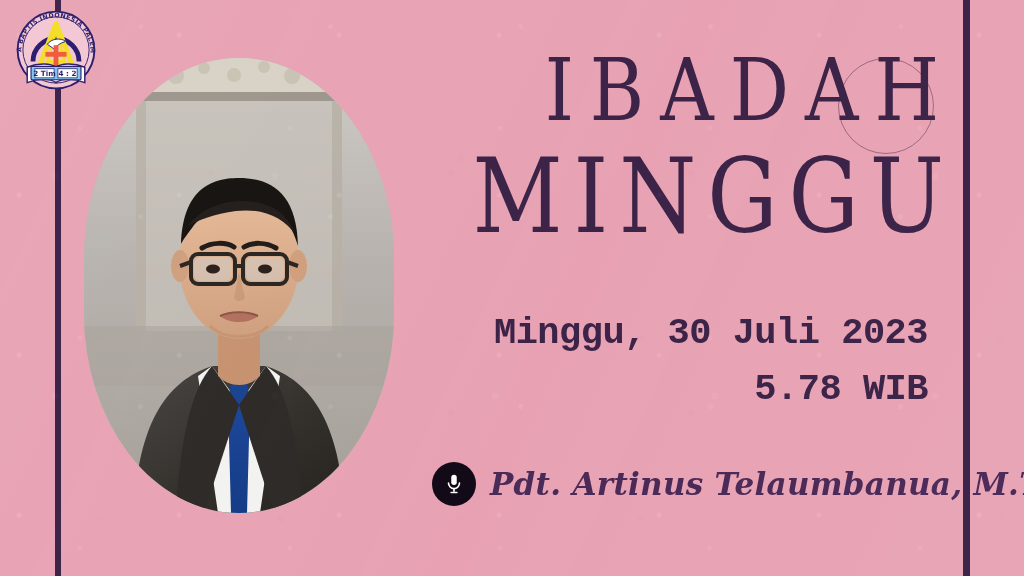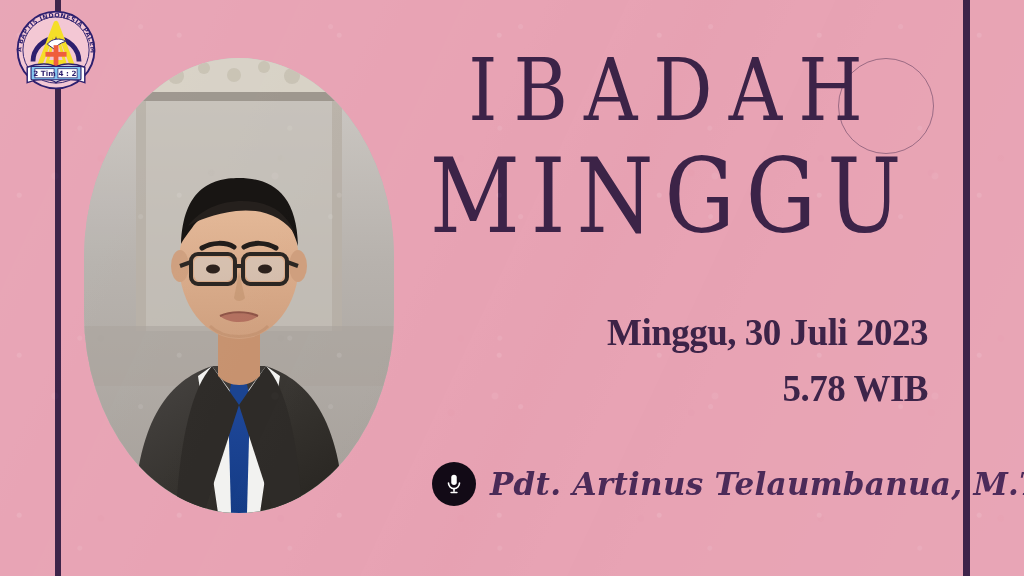--- a/index.html
+++ b/index.html
@@ -73,24 +73,24 @@
     top: 58px;
     width: 94px;
     height: 94px;
     border: 1px solid rgba(60,35,72,.45);
     border-radius: 50%;
   }
 
   
   .headline {
     position: absolute;
-    left: 388px;
+    left: 400px;
     top: 48px;
     width: 555px;
-    text-align: center;
+    text-align: right;
     color: #3c2348;
   }
   .headline .line1,
   .headline .line2 {
     display: block;
     font-family: "DejaVu Serif", "Liberation Serif", serif;
     font-weight: 300;
     line-height: .98;
     white-space: nowrap;
     transform: scaleY(1.16);
@@ -109,21 +109,21 @@
   }
 
   
   .schedule {
     position: absolute;
     right: 96px;
     top: 312px;
     width: 520px;
     text-align: right;
     color: #3c2348;
-    font-family: Liberation Serif, serif;
+    font-family: Liberation Mono, monospace;
     font-weight: bold;
   }
   .schedule .date { display: block; font-size: 37px; letter-spacing: -0.5px; line-height: 1.15; }
   .schedule .time { display: block; font-size: 37px; letter-spacing: -0.5px; line-height: 1.15; margin-top: 13px; }
 
   
   .speaker {
     position: absolute;
     left: 432px;
     top: 462px;

